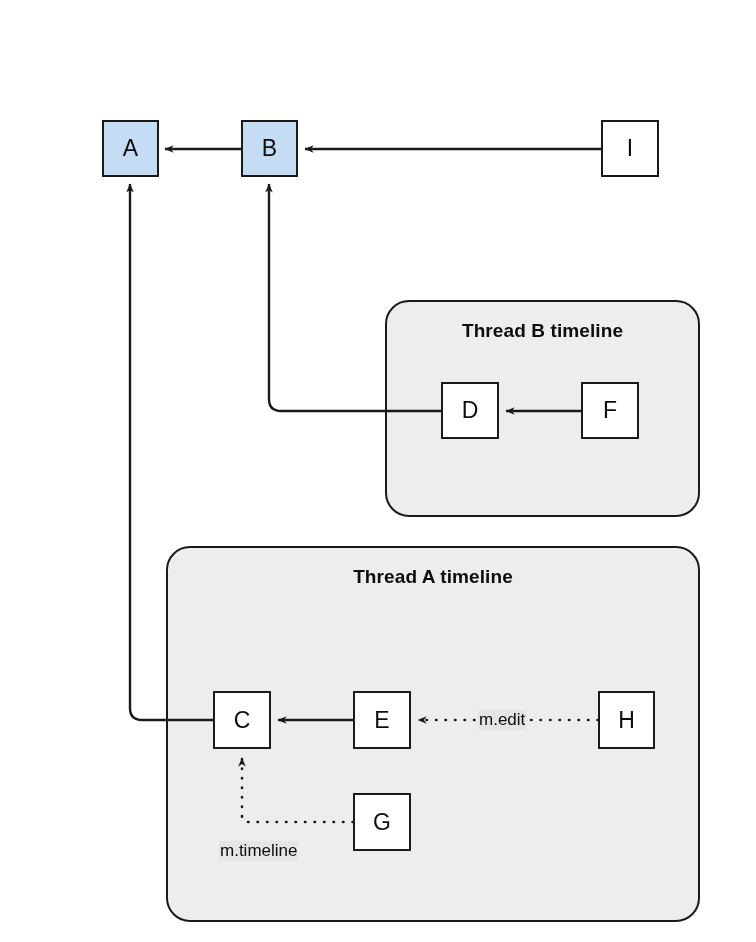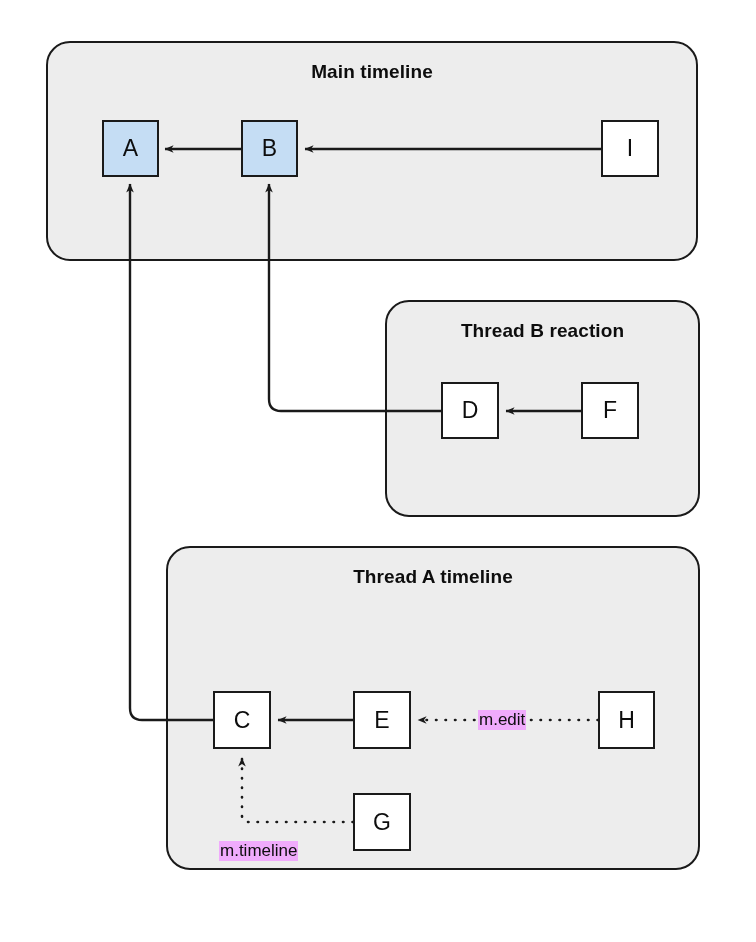--- a/index.html
+++ b/index.html
@@ -56,40 +56,37 @@
     left: 0;
     top: 0;
     width: 756px;
     height: 942px;
     pointer-events: none;
   }
   .edge-label {
     position: absolute;
     font-size: 17px;
     color: #0d0d0d;
-    background: #f0abfc;
+    background: #e5e5e5;
     font-family: "Liberation Sans", sans-serif;
     white-space: nowrap;
     padding: 0 1px;
   }
 </style>
 </head>
 <body>
 
 <div id="canvas" style="background: rgb(255, 255, 255);">
 
-  <div class="timeline-group" id="group-main" style="left: 46px; top: 41px; width: 652px; height: 220px;">
-    <div class="group-title" style="top: 18px;">Main timeline</div>
+
+  <div class="timeline-group" id="group-threadb" style="left: 385px; top: 300px; width: 315px; height: 217px;">
+    <div class="group-title" style="top: 18px;">Thread B timeline</div>
   </div>
 
-  <div class="timeline-group" id="group-threadb" style="left: 385px; top: 300px; width: 315px; height: 217px;">
-    <div class="group-title" style="top: 18px;">Thread B reaction</div>
-  </div>
-
-  <div class="timeline-group" id="group-threada" style="left: 166px; top: 546px; width: 534px; height: 324px;">
+  <div class="timeline-group" id="group-threada" style="left: 166px; top: 546px; width: 534px; height: 376px;">
     <div class="group-title" style="top: 18px;">Thread A timeline</div>
   </div>
 
   <svg id="edges" viewBox="0 0 756 942">
     <defs>
       <marker id="arrowhead" markerWidth="10" markerHeight="10" refX="8.6" refY="4" orient="auto" markerUnits="userSpaceOnUse">
         <path d="M0,0.2 L9,4 L0,7.8 L2.6,4 Z" fill="#1a1a1a"></path>
       </marker>
     </defs>
 

